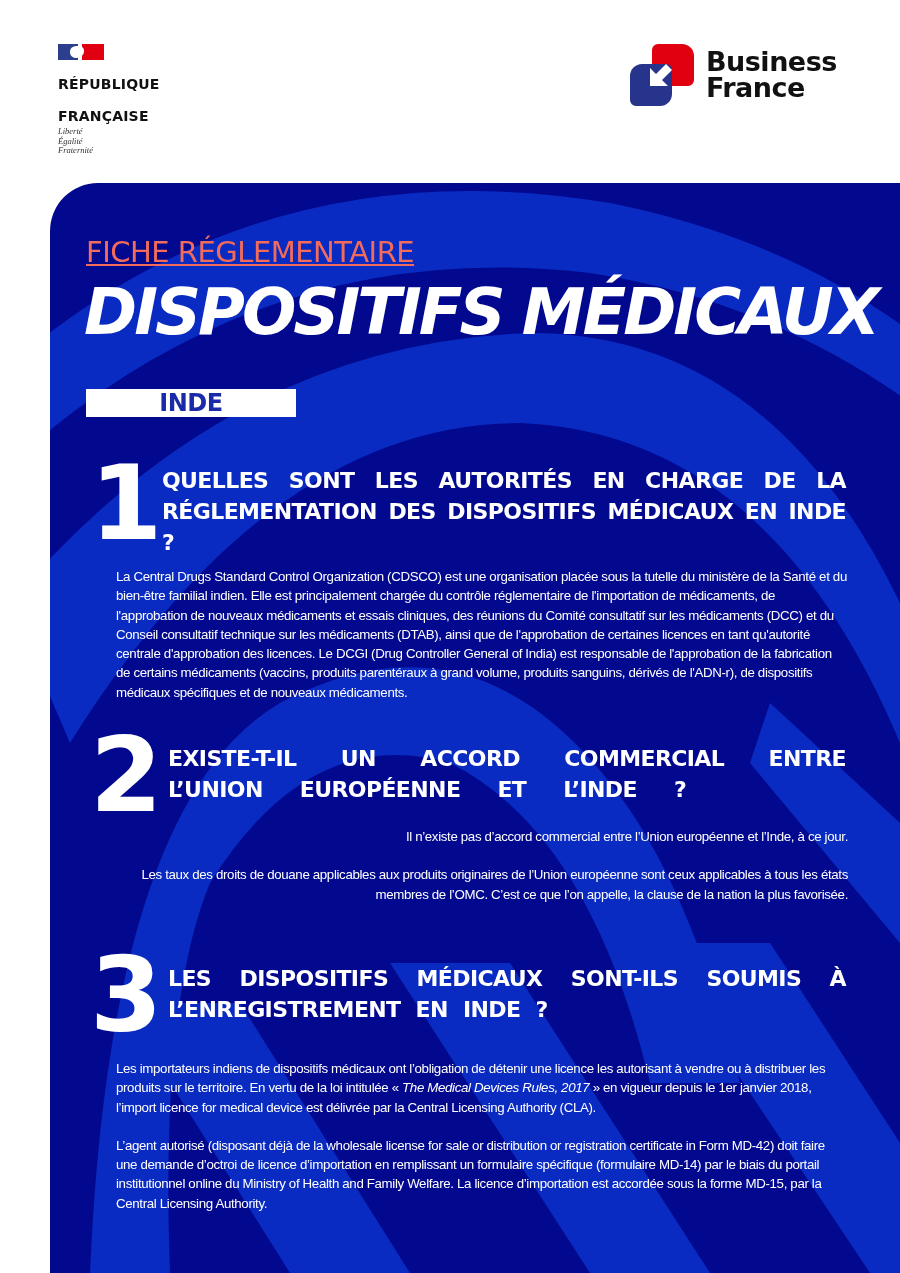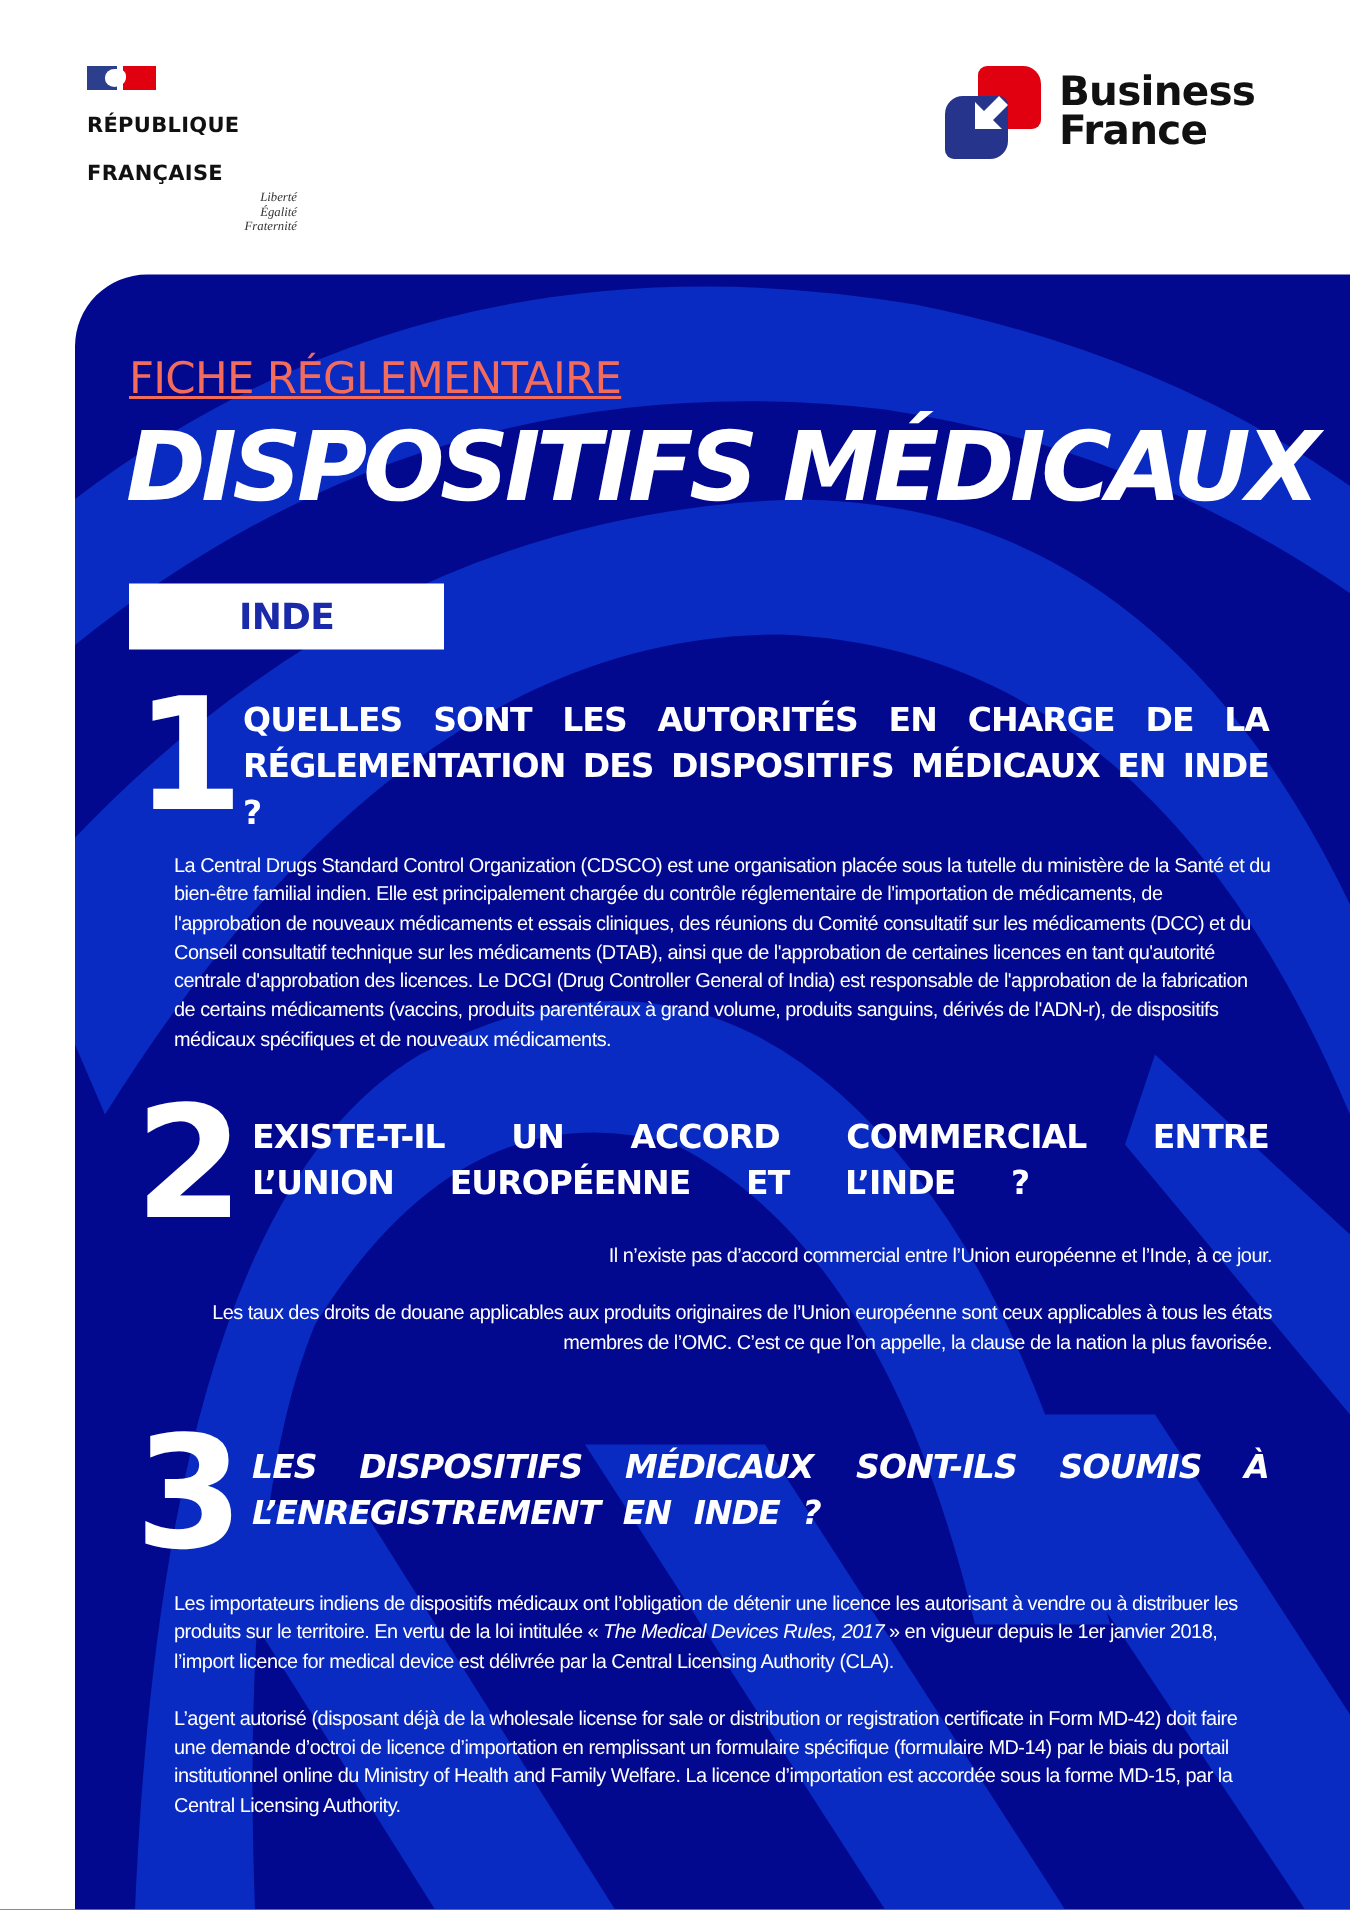--- a/index.html
+++ b/index.html
@@ -8,21 +8,21 @@
       background: #ffffff;
       font-family: "Liberation Sans", sans-serif;
     }
     
     .rf-logo { position: absolute; left: 58px; top: 44px; width: 140px; }
     .rf-flag { position: relative; width: 46px; height: 16px; margin-bottom: 6px; }
     .rf-flag .blue { position: absolute; left: 0; top: 0; width: 20px; height: 16px; background: #2b3f8c; }
     .rf-flag .red { position: absolute; left: 24px; top: 0; width: 22px; height: 16px; background: #e1000f; }
     .rf-flag .mar { position: absolute; left: 12px; top: 2px; width: 14px; height: 12px; background: #fff; border-radius: 50% 40% 60% 50%; }
     .rf-title { font-family: "DejaVu Sans", sans-serif; font-weight: bold; font-size: 14px; line-height: 16px; color: #111; letter-spacing: 0.2px; margin-top: 16px; }
-    .rf-motto { margin-top: 3px; font-family: "Liberation Serif", serif; font-style: italic; font-size: 8.5px; line-height: 9.5px; color: #333; text-align: right; }
+    .rf-motto { margin-top: 3px; font-family: "Liberation Serif", serif; font-style: italic; font-size: 8.5px; line-height: 9.5px; color: #333; }
 
     .bf-logo { position: absolute; left: 630px; top: 44px; display: flex; align-items: center; }
     .bf-mark { position: relative; width: 64px; height: 62px; margin-right: 12px; }
     .bf-mark .red { position: absolute; right: 0; top: 0; width: 42px; height: 42px; background: #e1000f; border-radius: 6px 12px 6px 12px; }
     .bf-mark .blue { position: absolute; left: 0; bottom: 0; width: 42px; height: 42px; background: #27348b; border-radius: 12px 6px 12px 6px; }
     .bf-mark .arrow { position: absolute; left: 14px; top: 14px; width: 34px; height: 34px; }
     .bf-text { font-family: "DejaVu Sans", sans-serif; font-weight: bold; font-size: 27px; line-height: 26px; color: #111; letter-spacing: -0.5px; }
 
     
     .panel {
@@ -35,21 +35,21 @@
       position: absolute; left: 36px; top: 52px;
       font-family: "DejaVu Sans", sans-serif; font-size: 29px; color: #f26b5b;
       letter-spacing: -0.5px; font-weight: normal; text-decoration: underline;
     }
     .main-title {
       position: absolute; left: 34px; top: 96px;
       font-family: "DejaVu Sans", sans-serif; font-weight: bold; font-size: 64px;
       color: #ffffff; letter-spacing: -3px; line-height: 66px; white-space: nowrap; font-style: italic;
     }
     .country-tag {
-      position: absolute; left: 36px; top: 206px; width: 210px; height: 44px;
+      position: absolute; left: 36px; top: 206px; width: 210px; height: 28px;
       background: #ffffff; display: flex; align-items: center; justify-content: center;
     }
     .country-tag span {
       font-family: "DejaVu Sans", sans-serif; font-weight: bold; font-size: 24px;
       color: #1a2aa8; letter-spacing: -0.5px;
     }
 
     .section { position: absolute; left: 0; width: 850px; }
     .numeral {
       position: absolute; font-family: "DejaVu Sans", sans-serif; font-weight: bold;
@@ -134,19 +134,19 @@
     <div class="numeral" style="left:40px; top:0; font-size:104px;">2</div>
     <div class="q-title" style="top:20px; left:118px; width:678px; word-spacing:30px;">EXISTE-T-IL UN ACCORD COMMERCIAL ENTRE L’UNION EUROPÉENNE ET L’INDE ?</div>
     <div class="body-text" style="top:104px;text-align:right;">
       <p>Il n’existe pas d’accord commercial entre l’Union européenne et l’Inde, à ce jour.</p>
       <p>Les taux des droits de douane applicables aux produits originaires de l’Union européenne sont ceux applicables à tous les états membres de l’OMC. C’est ce que l’on appelle, la clause de la nation la plus favorisée.</p>
     </div>
   </div>
 
   <div class="section" style="top:760px;">
     <div class="numeral" style="left:40px; top:0; font-size:104px;">3</div>
-    <div class="q-title" style="top:20px; left:118px; width:678px; word-spacing:8px;font-style:italic;">LES DISPOSITIFS MÉDICAUX SONT-ILS SOUMIS À L’ENREGISTREMENT EN INDE ?</div>
+    <div class="q-title" style="top:20px; left:118px; width:678px; word-spacing:8px;">LES DISPOSITIFS MÉDICAUX SONT-ILS SOUMIS À L’ENREGISTREMENT EN INDE ?</div>
     <div class="body-text" style="top:116px;">
       <p><span>Les importateurs indiens de dispositifs médicaux ont l’obligation de détenir une licence les autorisant à vendre ou à distribuer les produits sur le territoire. En vertu de la loi intitulée « </span><em>The Medical Devices Rules, 2017</em><span> » en vigueur depuis le 1er janvier 2018, l’import licence for medical device est délivrée par la Central Licensing Authority (CLA).</span></p>
       <p>L’agent autorisé (disposant déjà de la wholesale license for sale or distribution or registration certificate in Form MD-42) doit faire une demande d’octroi de licence d’importation en remplissant un formulaire spécifique (formulaire MD-14) par le biais du portail institutionnel online du Ministry of Health and Family Welfare. La licence d’importation est accordée sous la forme MD-15, par la Central Licensing Authority.</p>
     </div>
   </div>
 </div>
 
 </body></html>

